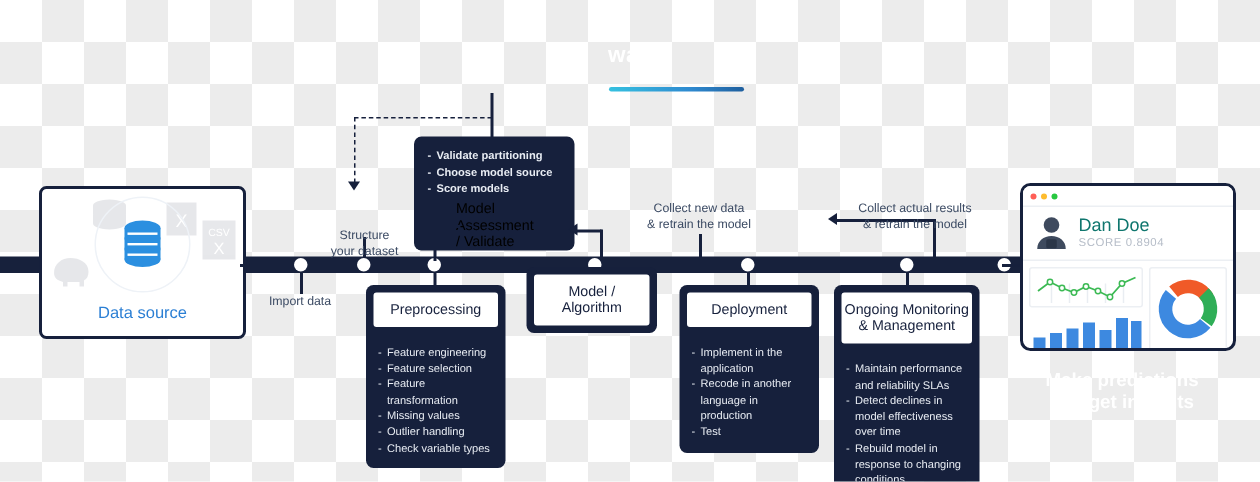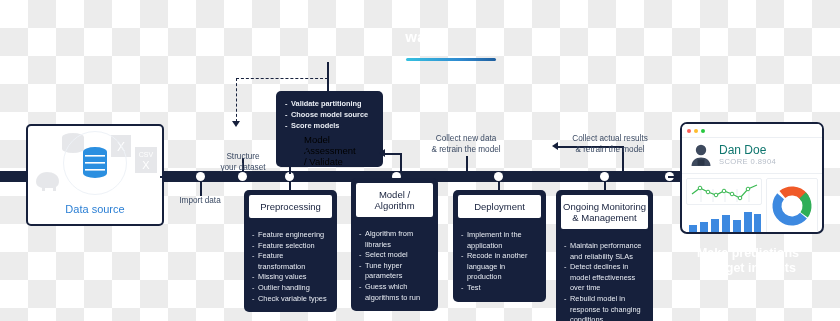--- a/index.html
+++ b/index.html
@@ -174,26 +174,20 @@
       <li>Feature transformation</li>
       <li>Missing values</li>
       <li>Outlier handling</li>
       <li>Check variable types</li>
     </ul>
   </div>
 
   <div class="abs vline" style="left:396px;top:182px;height:8px;"></div>
   <div class="abs card" style="left:351px;top:178px;width:87px;">
     <div class="head">Model / Algorithm</div>
-    <ul>
-      <li>Algorithm from libraries</li>
-      <li>Select model</li>
-      <li>Tune hyper parameters</li>
-      <li>Guess which algorithms to run</li>
-    </ul>
   </div>
 
   <div class="abs vline" style="left:498px;top:182px;height:8px;"></div>
   <div class="abs card" style="left:453px;top:190px;width:93px;">
     <div class="head">Deployment</div>
     <ul>
       <li>Implement in the application</li>
       <li>Recode in another language in production</li>
       <li>Test</li>
     </ul>

